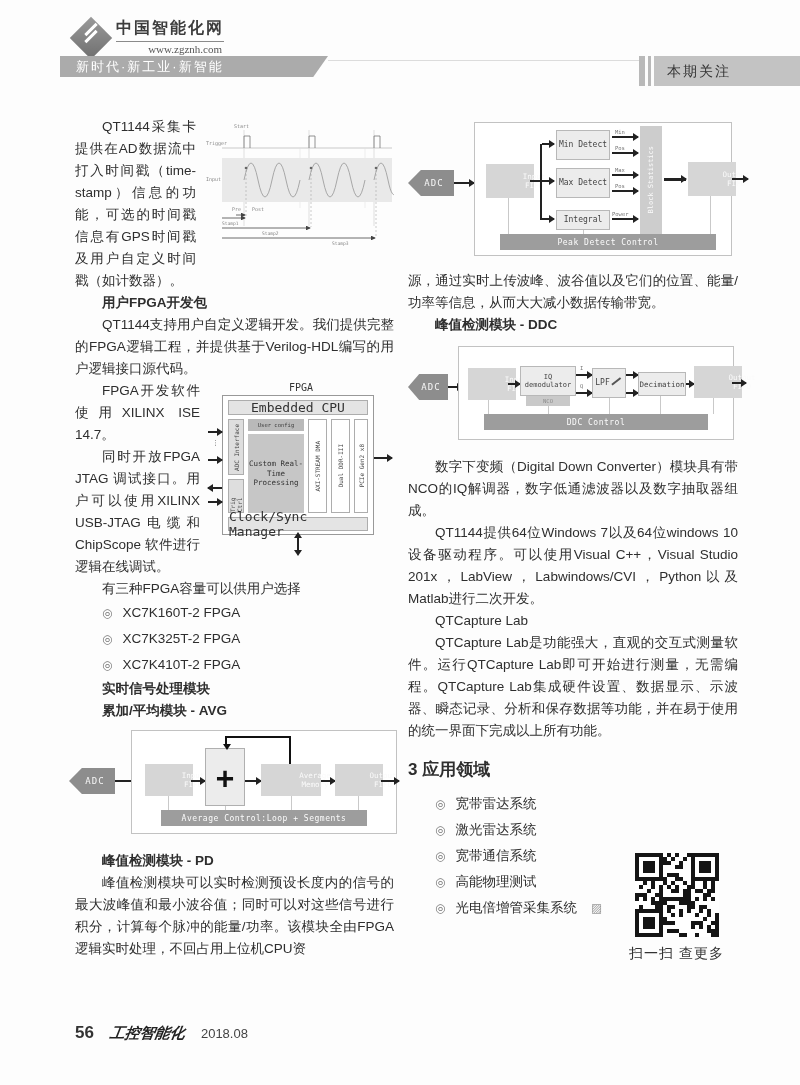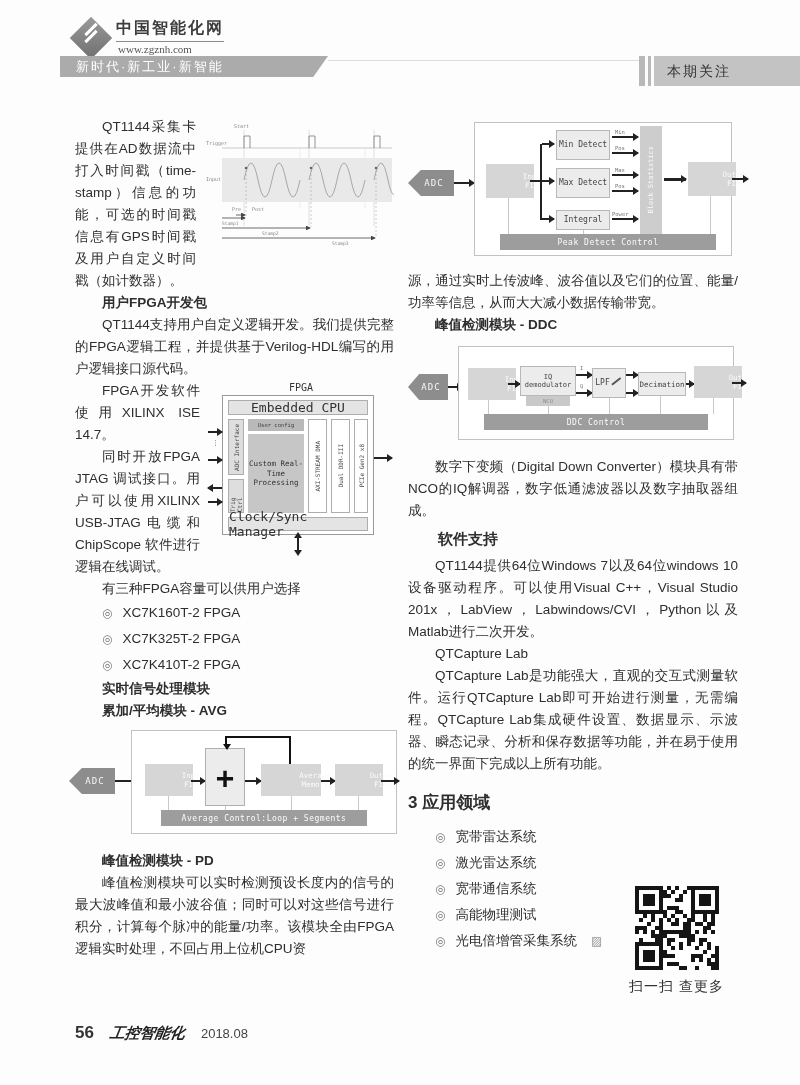--- a/index.html
+++ b/index.html
@@ -7,21 +7,21 @@
   body { font-family:"Liberation Sans","DejaVu Sans",sans-serif; color:#2e2e2e; }
   .page { position:relative; width:800px; height:1085px; background:#fdfdfd; overflow:hidden; margin:0 auto; }
 
   
   .logo-row { position:absolute; left:74px; top:18px; display:flex; align-items:center; gap:8px; }
   .logo-icon { width:34px; height:34px; position:relative; flex:0 0 auto; }
   .logo-icon .d1 { position:absolute; inset:2px; background:linear-gradient(135deg,#9a9a9a,#6f6f6f); transform:rotate(45deg); }
   .logo-icon .d2 { position:absolute; left:9px; top:7px; width:16px; height:3px; background:#fff; transform:rotate(-45deg); }
   .logo-icon .d3 { position:absolute; left:9px; top:14px; width:16px; height:3px; background:#fff; transform:rotate(-45deg); }
   .logo-text .site { font-size:16px; font-weight:bold; color:#3d3d3d; letter-spacing:2px; }
-  .logo-text .url { font-size:11px; color:#555; border-top:1px solid #8a8a8a; border-bottom:1px solid #8a8a8a; padding:1px 2px; margin-top:2px; font-family:"Liberation Serif",serif; }
+  .logo-text .url { font-size:11px; color:#555; border-top:1px solid #8a8a8a; border-bottom:1px solid #8a8a8a; padding:1px 2px; margin-top:2px; font-family:"Liberation Serif",serif;text-align:right; }
 
   .strip-row { position:absolute; left:60px; top:56px; width:740px; display:flex; align-items:flex-start; }
   .banner { width:268px; height:21px; background:#ababab; color:#fff; font-size:13px; letter-spacing:2px; line-height:21px; padding-left:16px; clip-path:polygon(0 0,100% 0,94.5% 100%,0 100%); flex:0 0 auto; }
   .strip-line { flex:1; height:1px; background:#dcdcdc; margin-top:4px; }
   .focus-group { display:flex; gap:3px; flex:0 0 auto; }
   .focus-bar1 { width:6px; height:30px; background:#b9b9b9; }
   .focus-bar2 { width:3px; height:30px; background:#b9b9b9; }
   .focus-tab { width:146px; height:30px; background:#c3c3c3; color:#333; font-size:14px; letter-spacing:2px; line-height:30px; padding-left:13px; }
 
   
@@ -332,21 +332,20 @@
         <div class="ar" style="left:218px;top:30px;width:12px;"></div>
         <div class="ar" style="left:218px;top:48px;width:12px;"></div>
         <div class="blk-lite" style="left:230px;top:28px;width:48px;height:24px;font-size:7.5px;">Decimation</div>
         <div class="ar" style="left:278px;top:39px;width:8px;"></div>
         <div class="blk-fifo" style="left:286px;top:22px;width:38px;height:32px;">Output FIFO</div>
         <div class="ar" style="left:324px;top:38px;width:14px;"></div>
         <div class="cbar" style="left:76px;top:70px;width:224px;height:16px;">DDC Control</div>
       </div>
 
       <p class="cn ind">数字下变频（Digital Down Converter）模块具有带NCO的IQ解调器，数字低通滤波器以及数字抽取器组成。</p>
-      <p class="sec-title">软件支持</p>
       <p class="cn ind">QT1144提供64位Windows 7以及64位windows 10设备驱动程序。可以使用Visual C++，Visual Studio 201x，LabView，Labwindows/CVI，Python以及Matlab进行二次开发。</p>
       <p class="cn ind">QTCapture Lab</p>
       <p class="cn ind">QTCapture Lab是功能强大，直观的交互式测量软件。运行QTCapture Lab即可开始进行测量，无需编程。QTCapture Lab集成硬件设置、数据显示、示波器、瞬态记录、分析和保存数据等功能，并在易于使用的统一界面下完成以上所有功能。</p>
 
       <p class="big-title">3 应用领域</p>
 
       <div class="apps-qr">
         <ul class="blist">
           <li>
               <span class="bgl">◎</span>

